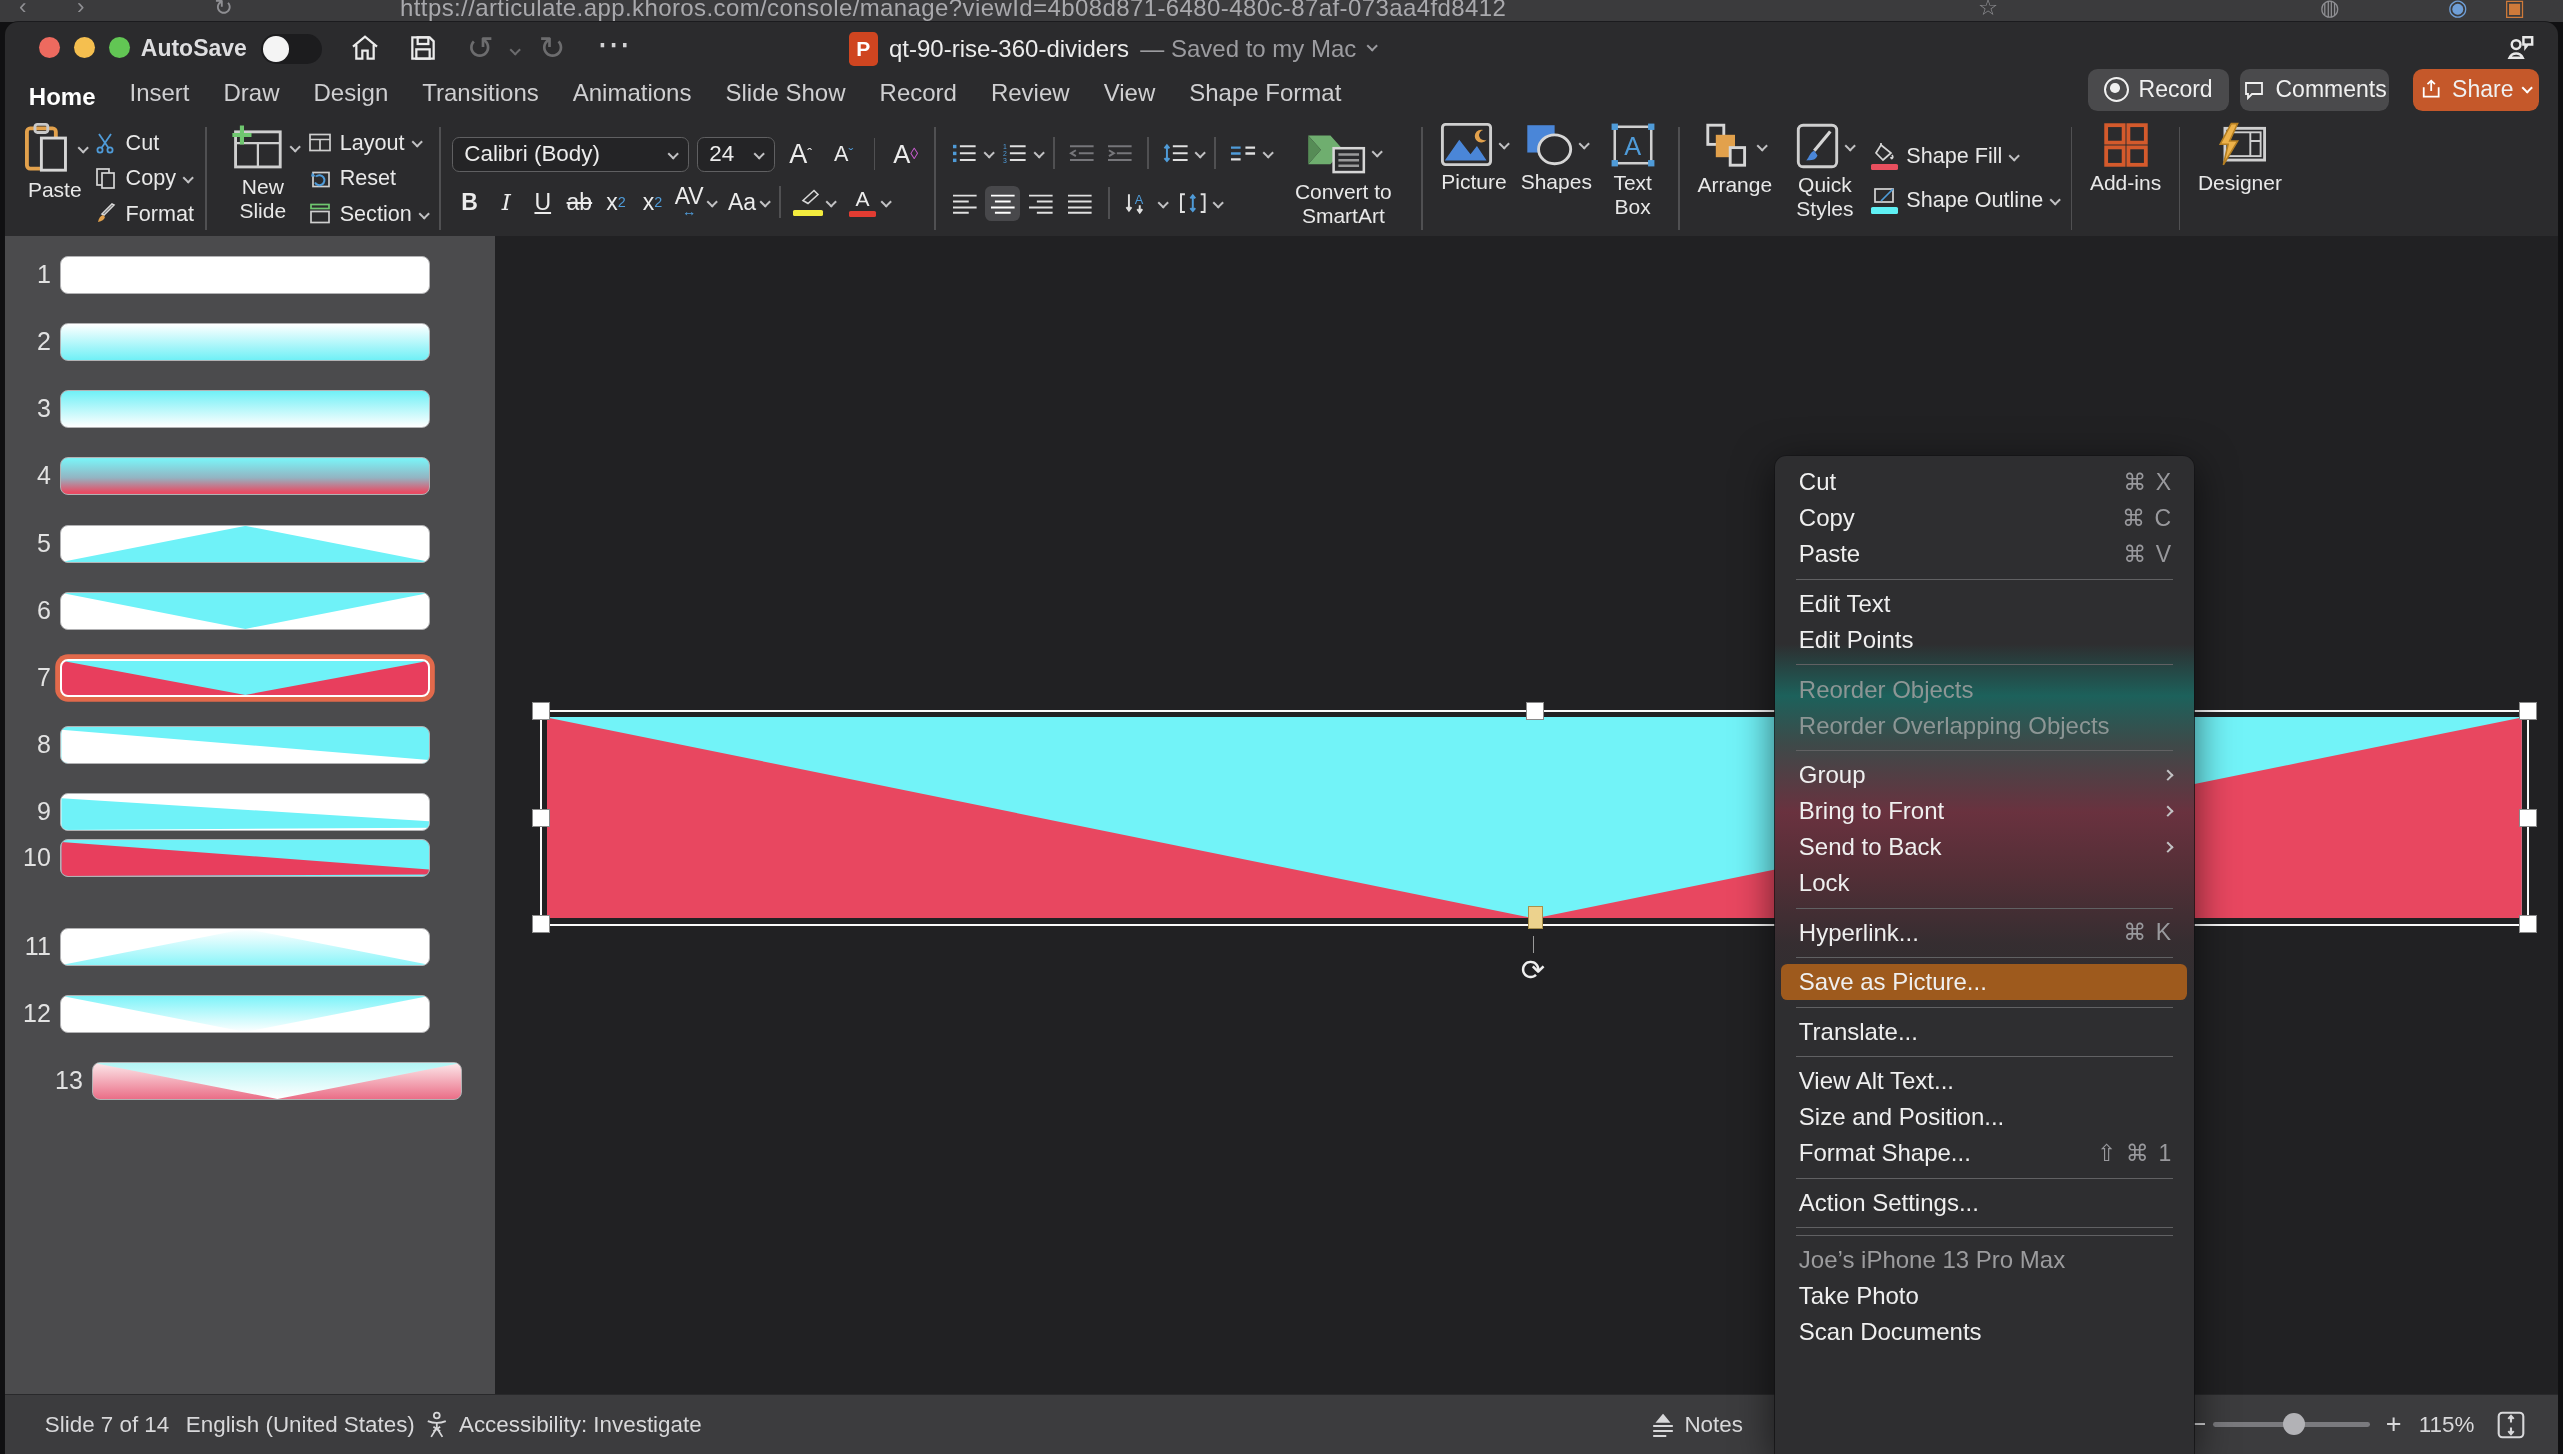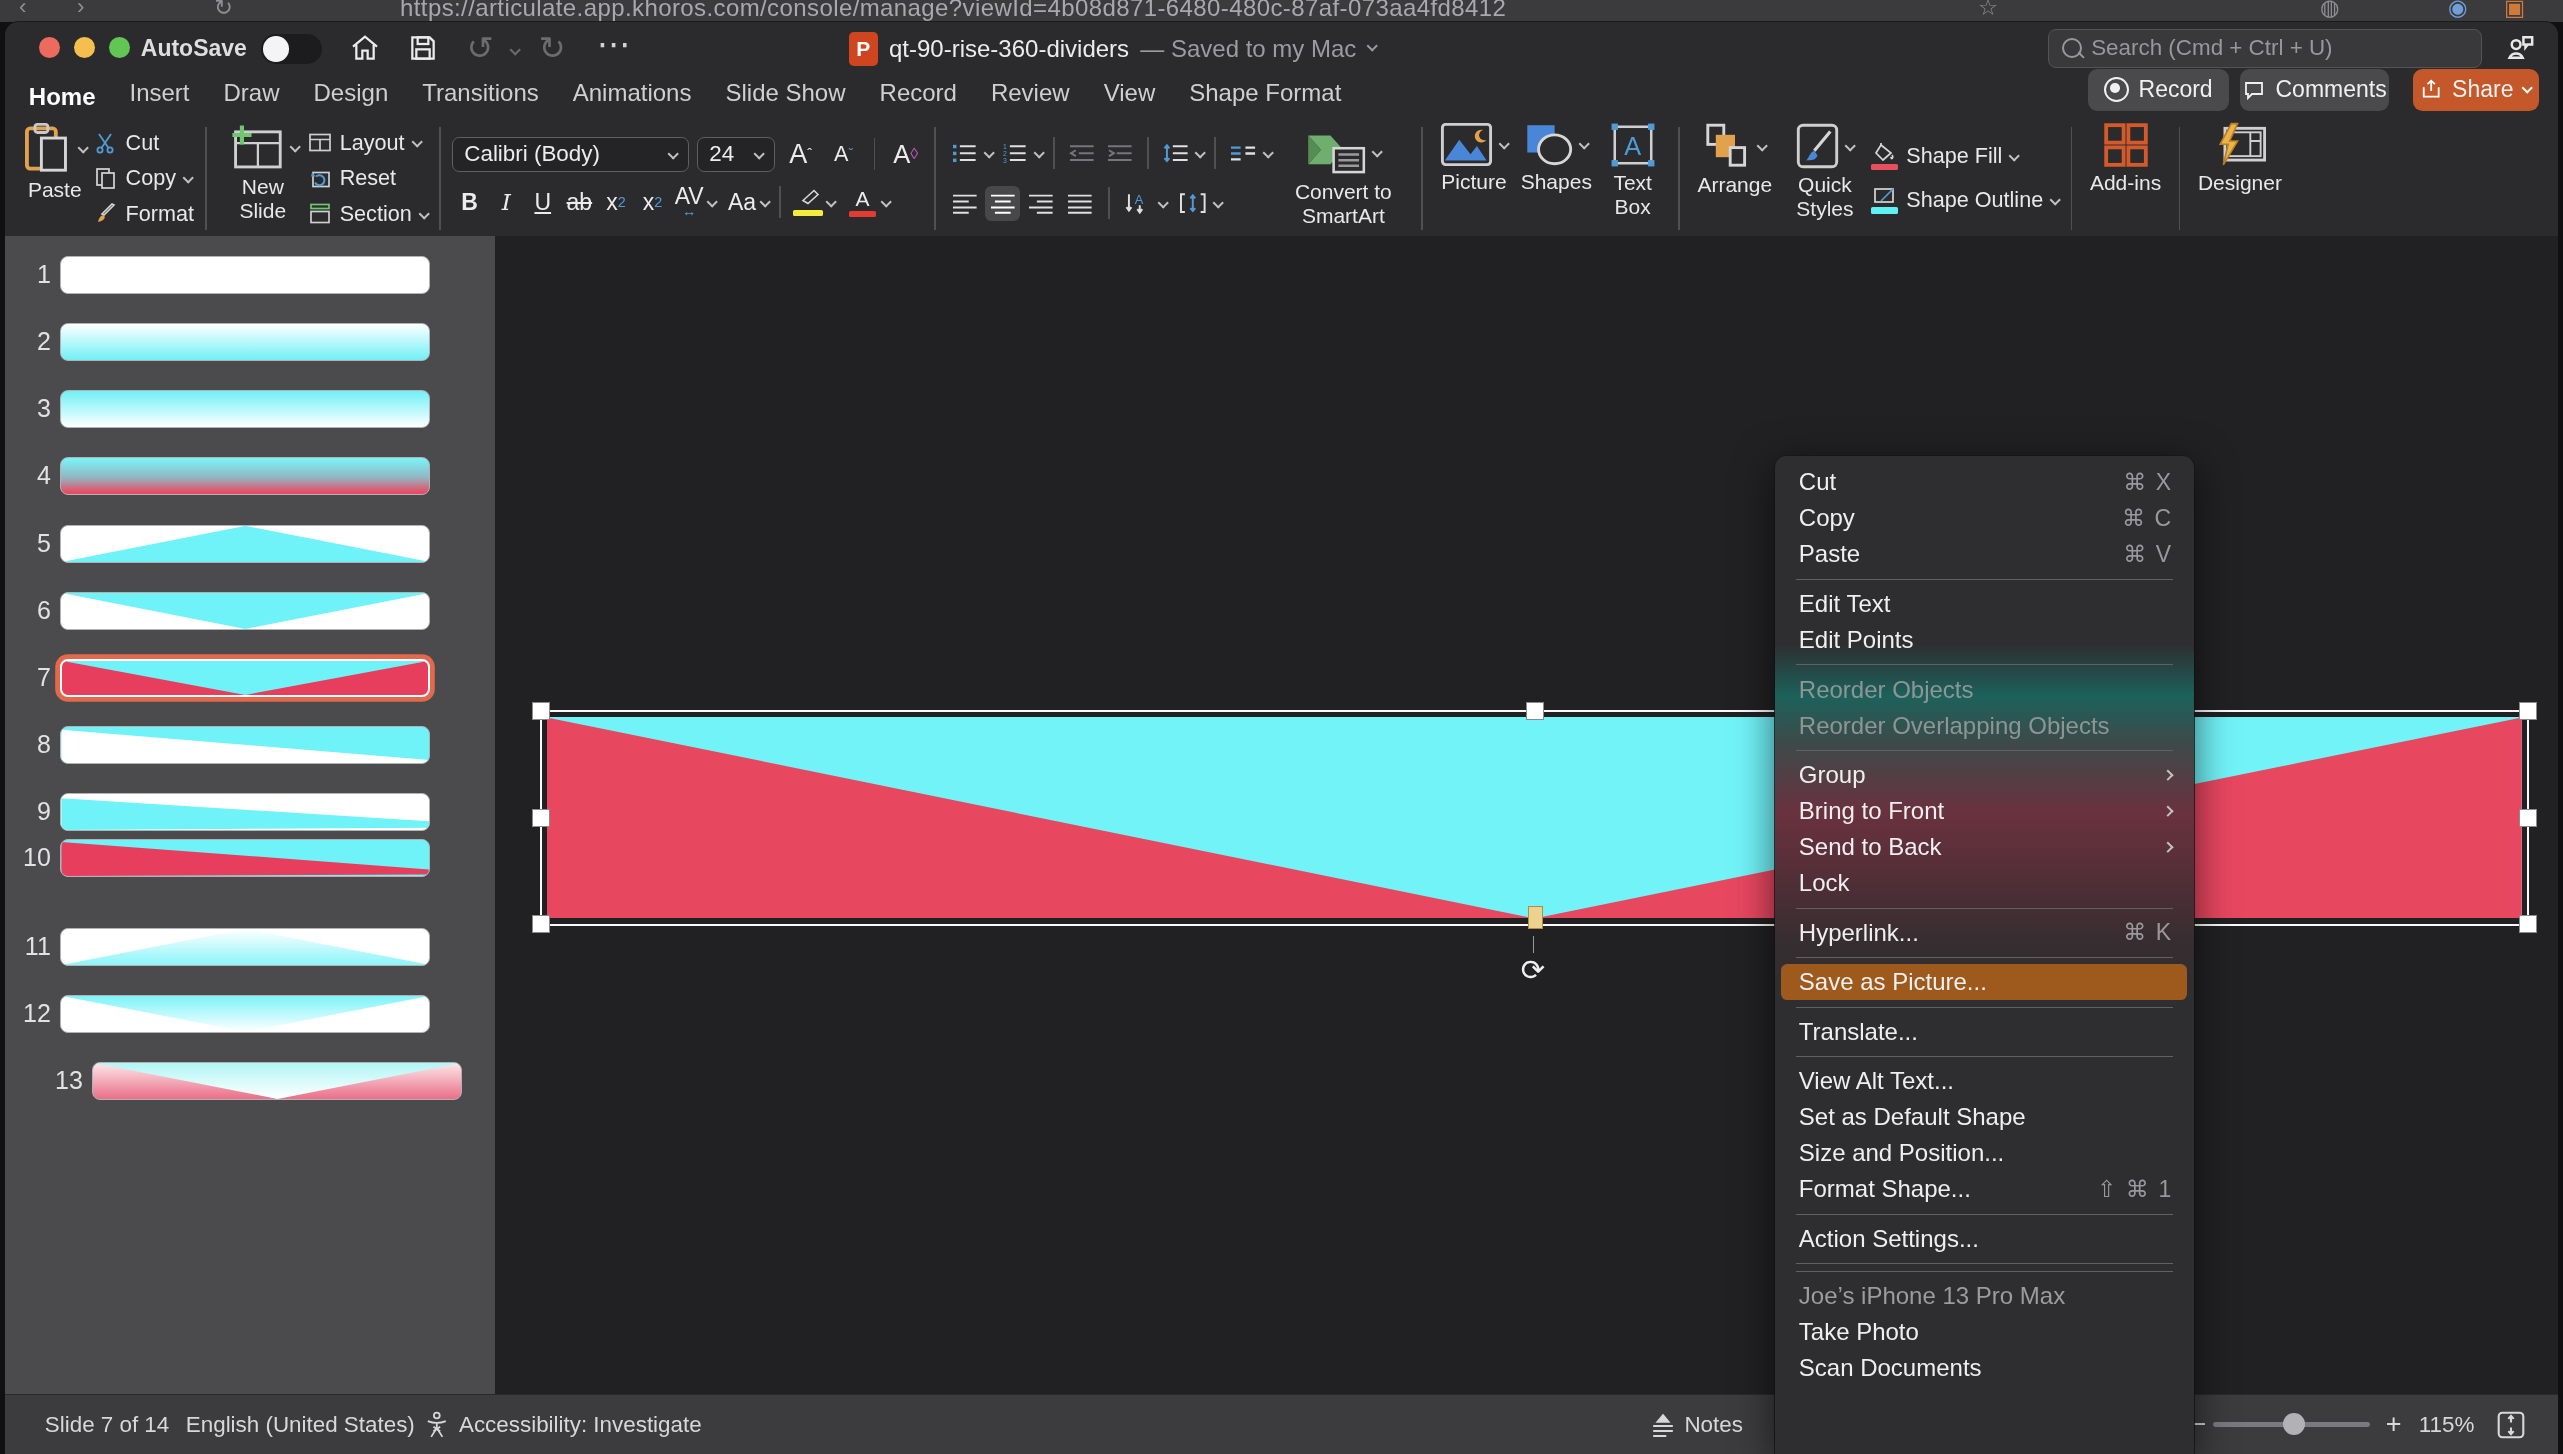--- a/index.html
+++ b/index.html
@@ -158,24 +158,20 @@
       <span class="tb-ico grayed" style="left:534px;top:6.4px;font-size:32px">↻</span>
       <span class="tb-ico" style="left:592px;top:1.6px;font-size:34px;color:#d2d2d4">⋯</span>
 
       <div id="doc-group">
         <div id="ppt-icon">P</div>
         <span id="doc-title">qt-90-rise-360-dividers</span>
         <span id="doc-status">— Saved to my Mac</span>
         <span class="chev sm" style="border-color:#9c9ca0;margin-top:-4.8px"></span>
       </div>
 
-      <div id="search-box">
-        <span class="mag"></span>
-        <span id="search-text">Search (Cmd + Ctrl + U)</span>
-      </div>
       <span class="tb-ico" style="left:2498px;top:8px">
         <svg width="35" height="35" viewBox="0 0 24 24" fill="none" stroke="#e8e8e8" stroke-width="1.7">
             <circle cx="9" cy="10" r="3"></circle>
             <path d="M4.5 19 a5 5 0 0 1 9 0 Z"></path>
             <path d="M14 5 h6 v5 h-3 l-1.6 2 v-2 H14 Z"></path>
           </svg>
       </span>
     </div>
 
     <div id="tabrow">
@@ -738,23 +734,20 @@
           </div>
           <div class="mdiv"></div>
           <div class="mi">
             <span>Translate...</span>
           </div>
           <div class="mdiv"></div>
           <div class="mi">
             <span>View Alt Text...</span>
           </div>
           <div class="mi">
-            <span>Set as Default Shape</span>
-          </div>
-          <div class="mi">
             <span>Size and Position...</span>
           </div>
           <div class="mi">
             <span>Format Shape...</span>
             <span class="sc">⇧ ⌘ 1</span>
           </div>
           <div class="mdiv"></div>
           <div class="mi">
             <span>Action Settings...</span>
           </div>

